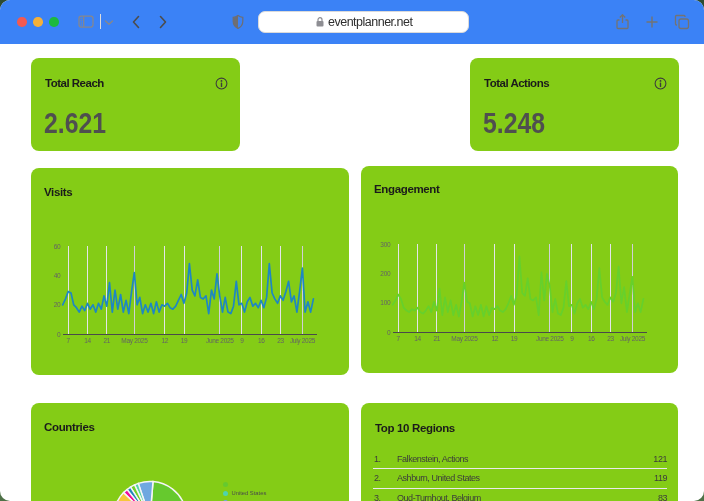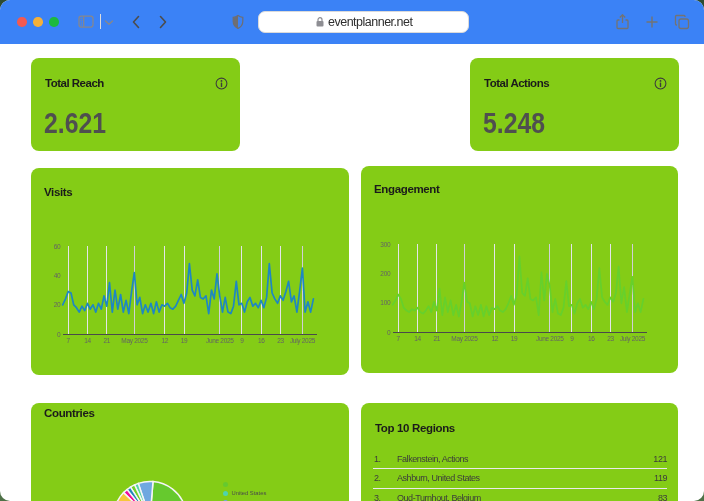--- a/index.html
+++ b/index.html
@@ -146,21 +146,21 @@
         <text x="188.8" y="174.5" text-anchor="middle" font-size="6.5" letter-spacing="-0.3" fill="#646464">June 2025</text>
         <text x="210.9" y="174.5" text-anchor="middle" font-size="6.5" letter-spacing="-0.3" fill="#646464">9</text>
         <text x="230.2" y="174.5" text-anchor="middle" font-size="6.5" letter-spacing="-0.3" fill="#646464">16</text>
         <text x="249.5" y="174.5" text-anchor="middle" font-size="6.5" letter-spacing="-0.3" fill="#646464">23</text>
         <text x="271.5" y="174.5" text-anchor="middle" font-size="6.5" letter-spacing="-0.3" fill="#646464">July 2025</text>
         <polyline points="31.7,138.8 34.5,134.4 37.2,128.5 40.0,132.9 42.7,141.7 45.5,144.6 48.2,146.1 51.0,143.2 53.7,144.6 56.5,141.7 59.2,146.1 62.0,147.6 64.8,144.6 67.5,140.2 70.3,146.1 73.0,135.8 75.8,144.6 78.5,122.6 81.3,149.1 84.0,131.4 86.8,146.1 89.6,134.4 92.3,149.1 95.1,138.8 97.8,150.5 100.6,135.8 103.3,116.7 106.1,135.8 108.8,137.3 111.6,150.5 114.3,140.2 117.1,149.1 119.9,138.8 122.6,150.5 125.4,140.2 128.1,149.1 130.9,141.7 133.6,143.2 136.4,140.2 139.1,144.6 141.9,146.1 144.7,143.2 147.4,137.3 150.2,129.9 152.9,138.8 155.7,128.5 158.4,90.3 161.2,127.0 163.9,129.9 166.7,112.3 169.4,132.9 172.2,134.4 175.0,131.4 177.7,149.1 180.5,106.4 183.2,134.4 186.0,107.9 188.7,119.7 191.5,146.1 194.2,132.9 197.0,147.6 199.8,149.1 202.5,141.7 205.3,115.2 208.0,140.2 210.8,138.8 213.5,147.6 216.3,137.3 219.0,132.9 221.8,141.7 224.5,138.8 227.3,143.2 230.1,135.8 232.8,143.2 235.6,132.9 238.3,102.0 241.1,131.4 243.8,135.8 246.6,138.8 249.3,131.4 252.1,135.8 254.9,127.0 257.6,100.5 260.4,137.3 263.1,121.1 265.9,146.1 268.6,128.5 271.4,110.8 274.1,146.1 276.9,137.3 279.6,146.1 282.4,132.9" fill="none" stroke="#66d02c" stroke-width="1.7" stroke-linejoin="round" stroke-linecap="round"></polyline>
       </svg>
 </div>
 
 <div class="card" style="left:31px;top:403px;width:318px;height:200px;">
-  <div class="ctitle" style="top:4px;">Countries</div>
+  <div class="ctitle" style="top:18px;">Countries</div>
   <svg width="318" height="98" viewBox="0 0 318 98" style="position:absolute;left:0;top:0;">
         <path d="M119.0,115.3 L122.0,78.6 A36.8,36.8 0 0 1 145.2,141.2 Z" fill="#66c92e" stroke="#f5f5f7" stroke-width="1.5"></path>
         <path d="M119.0,115.3 L145.2,141.2 A36.8,36.8 0 0 1 82.4,112.0 Z" fill="#cfd6dd" stroke="#f5f5f7" stroke-width="1.5"></path>
         <path d="M119.0,115.3 L107.3,80.4 A36.8,36.8 0 0 1 122.0,78.6 Z" fill="#6fa8e0" stroke="#f5f5f7" stroke-width="1.5"></path>
         <path d="M119.0,115.3 L103.6,81.9 A36.8,36.8 0 0 1 107.3,80.4 Z" fill="#54d5a5" stroke="#f5f5f7" stroke-width="1.5"></path>
         <path d="M119.0,115.3 L99.5,84.1 A36.8,36.8 0 0 1 103.6,81.9 Z" fill="#72d02a" stroke="#f5f5f7" stroke-width="1.5"></path>
         <path d="M119.0,115.3 L96.0,86.6 A36.8,36.8 0 0 1 99.5,84.1 Z" fill="#1f87b8" stroke="#f5f5f7" stroke-width="1.5"></path>
         <path d="M119.0,115.3 L92.6,89.6 A36.8,36.8 0 0 1 96.0,86.6 Z" fill="#ef109d" stroke="#f5f5f7" stroke-width="1.5"></path>
         <path d="M119.0,115.3 L86.3,98.5 A36.8,36.8 0 0 1 92.6,89.6 Z" fill="#f6c73a" stroke="#f5f5f7" stroke-width="1.5"></path>
         <path d="M119.0,115.3 L83.8,104.4 A36.8,36.8 0 0 1 86.3,98.5 Z" fill="#f2902b" stroke="#f5f5f7" stroke-width="1.5"></path>

